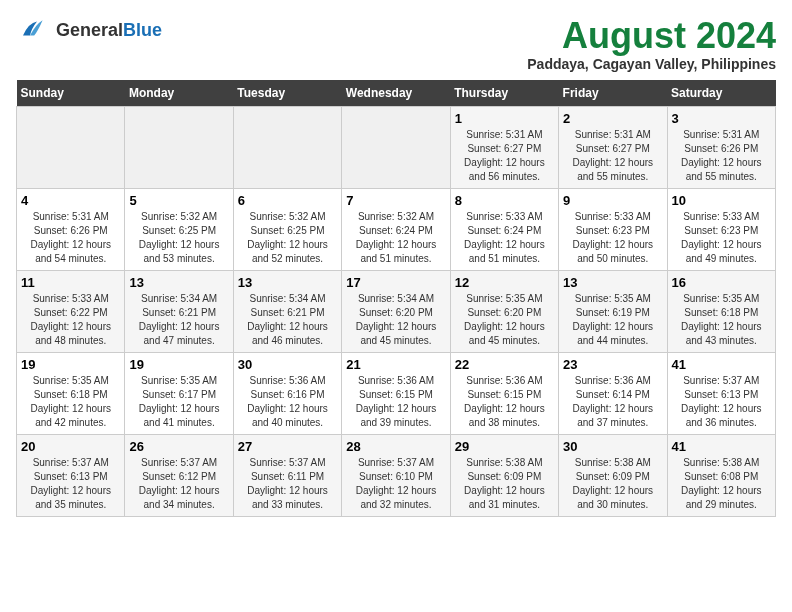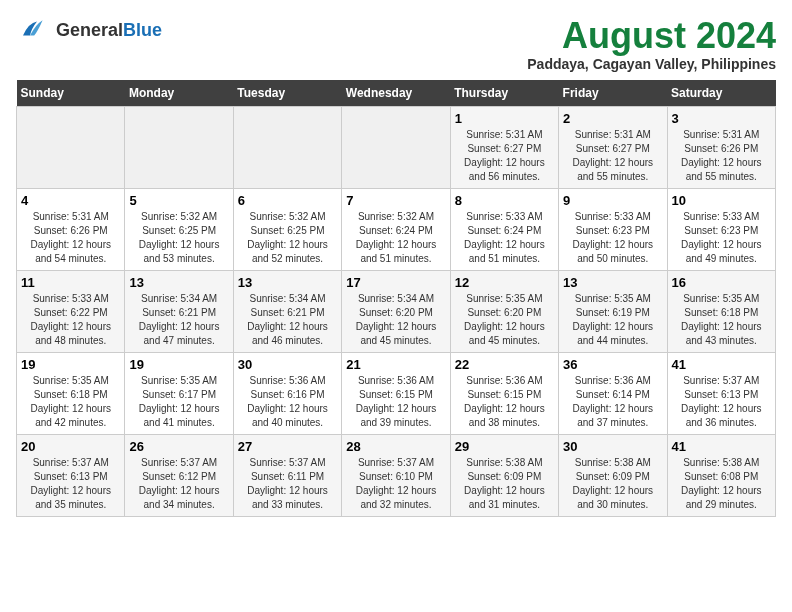--- a/index.html
+++ b/index.html
@@ -273,21 +273,21 @@
 and 39 minutes.</div>
         </td>
         <td>
           <span class="day-number">22</span>
           <div class="day-info" style="white-space: pre-line;">Sunrise: 5:36 AM
 Sunset: 6:15 PM
 Daylight: 12 hours
 and 38 minutes.</div>
         </td>
         <td>
-          <span class="day-number">36</span>
+          <span class="day-number">23</span>
           <div class="day-info" style="white-space: pre-line;">Sunrise: 5:36 AM
 Sunset: 6:14 PM
 Daylight: 12 hours
 and 37 minutes.</div>
         </td>
         <td>
           <span class="day-number">41</span>
           <div class="day-info" style="white-space: pre-line;">Sunrise: 5:37 AM
 Sunset: 6:13 PM
 Daylight: 12 hours

